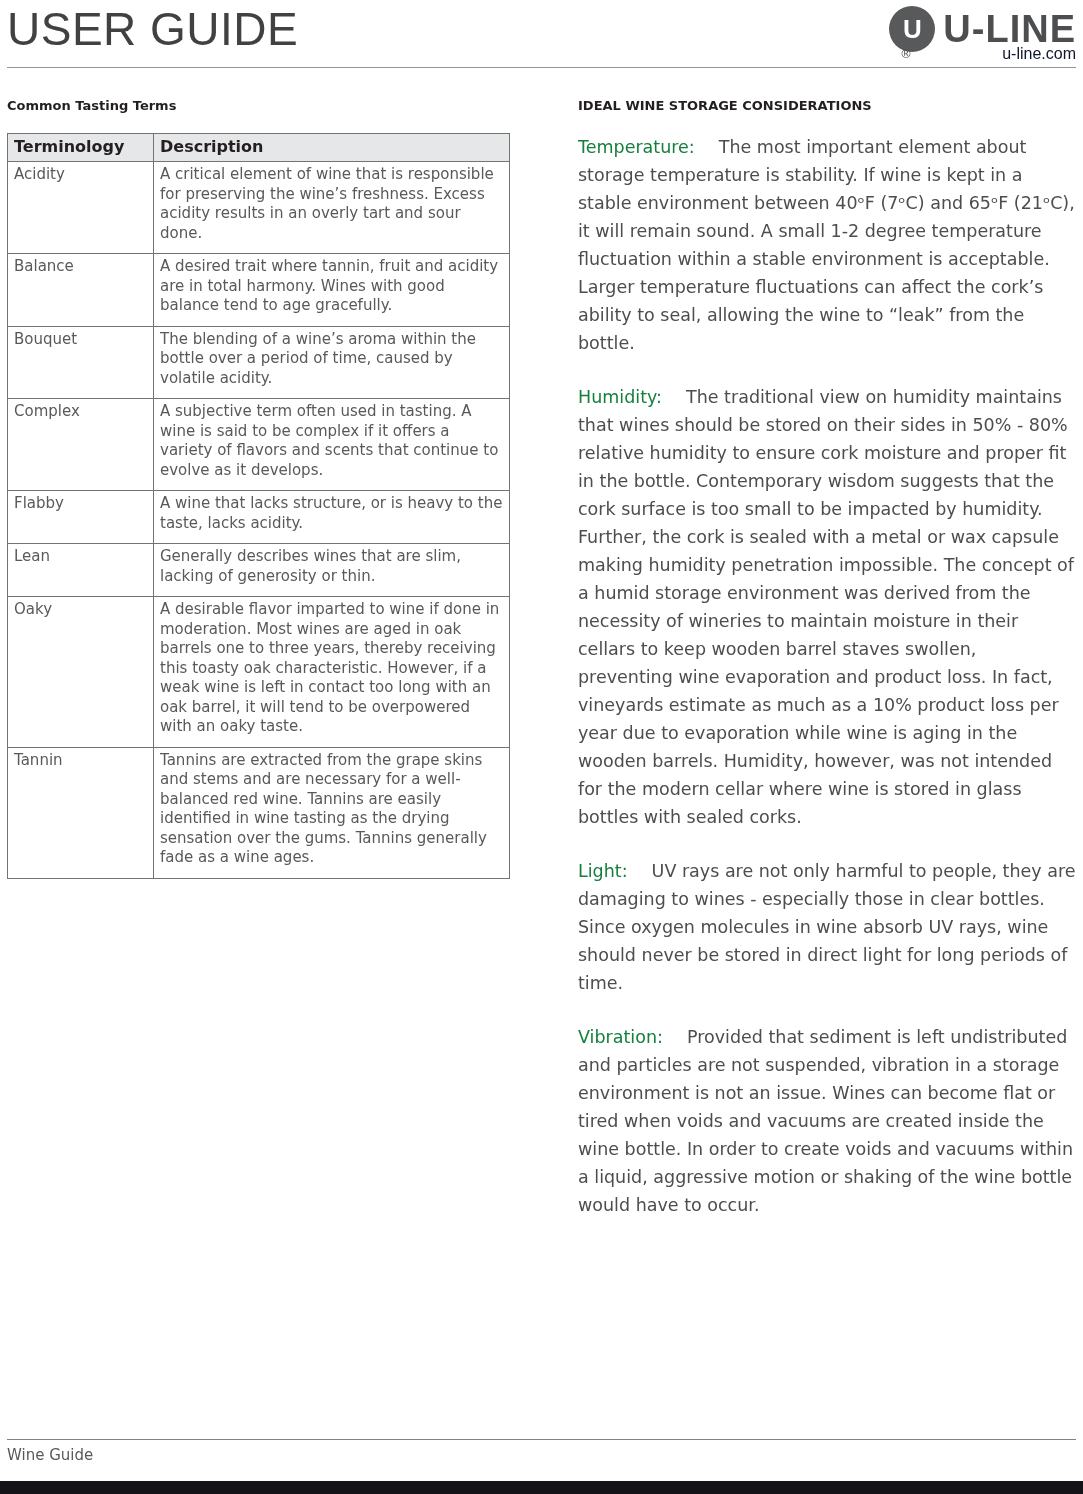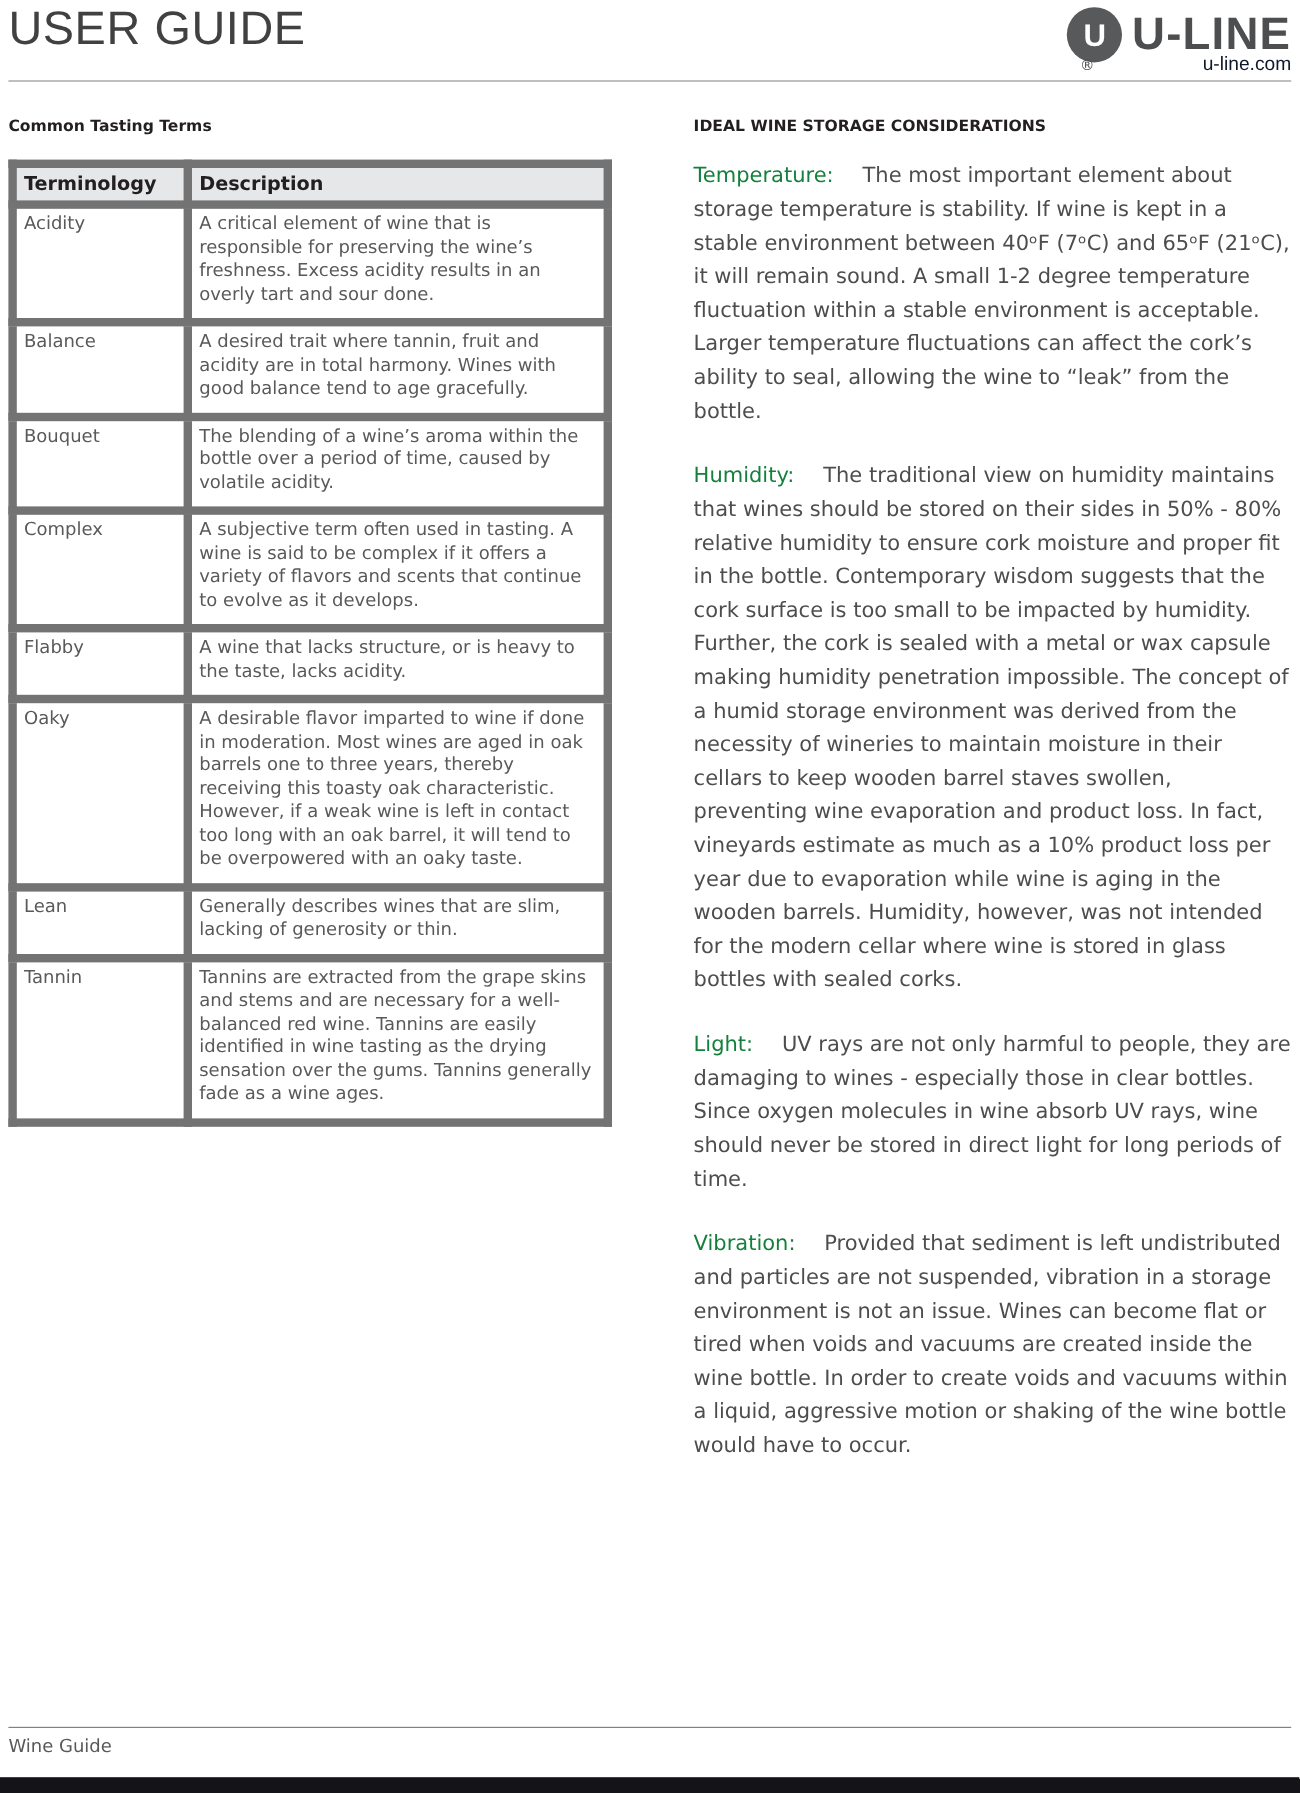--- a/index.html
+++ b/index.html
@@ -16,21 +16,21 @@
   
   .header {
     display:flex; justify-content:space-between; align-items:flex-start;
     padding-top:4px;
     border-bottom:1px solid #939598;
     height:68px;
   }
   .user-guide-title {
     font-family:"Liberation Sans", sans-serif;
     font-weight:300;
-    font-size:39px;
+    font-size:46px;
     letter-spacing:0.5px;
     color:#414042;
     line-height:1.1;
   }
   .logo { display:flex; flex-direction:column; align-items:flex-end; padding-top:2px; }
   .logo-row { display:flex; align-items:center; gap:8px; }
   .logo-circle {
     width:46px; height:46px; border-radius:50%;
     background:#58595b; color:#ffffff;
     display:flex; align-items:center; justify-content:center;
@@ -58,21 +58,21 @@
     font-weight:bold; font-size:13px; color:#231f20;
     margin:30px 0 20px 0;
   }
 
   
   table.terms {
     border-collapse:collapse; width:100%;
     table-layout:fixed;
   }
   table.terms th, table.terms td {
-    border:7px solid #737373;
+    border:1px solid #737373;
     text-align:left; vertical-align:top;
   }
   table.terms th {
     background:#e6e7e8;
     font-size:16px; font-weight:bold; color:#231f20;
     padding:3px 6px 5px 6px;
   }
   table.terms col.c-term { width:146px; }
   table.terms td {
     font-size:15px; line-height:19.5px; color:#58595b;
@@ -145,26 +145,26 @@
             </tr>
             <tr>
               <td class="term-cell">Complex</td>
               <td class="desc-cell">A subjective term often used in tasting. A wine is said to be complex if it offers a variety of flavors and scents that continue to evolve as it develops.</td>
             </tr>
             <tr>
               <td class="term-cell">Flabby</td>
               <td class="desc-cell">A wine that lacks structure, or is heavy to the taste, lacks acidity.</td>
             </tr>
             <tr>
+              <td class="term-cell">Lean</td>
+              <td class="desc-cell">Generally describes wines that are slim, lacking of generosity or thin.</td>
+            </tr>
+            <tr>
               <td class="term-cell">Oaky</td>
               <td class="desc-cell">A desirable flavor imparted to wine if done in moderation. Most wines are aged in oak barrels one to three years, thereby receiving this toasty oak characteristic. However, if a weak wine is left in contact too long with an oak barrel, it will tend to be overpowered with an oaky taste.</td>
-            </tr>
-            <tr>
-              <td class="term-cell">Lean</td>
-              <td class="desc-cell">Generally describes wines that are slim, lacking of generosity or thin.</td>
             </tr>
             <tr>
               <td class="term-cell">Tannin</td>
               <td class="desc-cell">Tannins are extracted from the grape skins and stems and are necessary for a well-balanced red wine. Tannins are easily identified in wine tasting as the drying sensation over the gums. Tannins generally fade as a wine ages.</td>
             </tr>
           </tbody>
       </table>
     </section>
 
     <section class="right-col">

